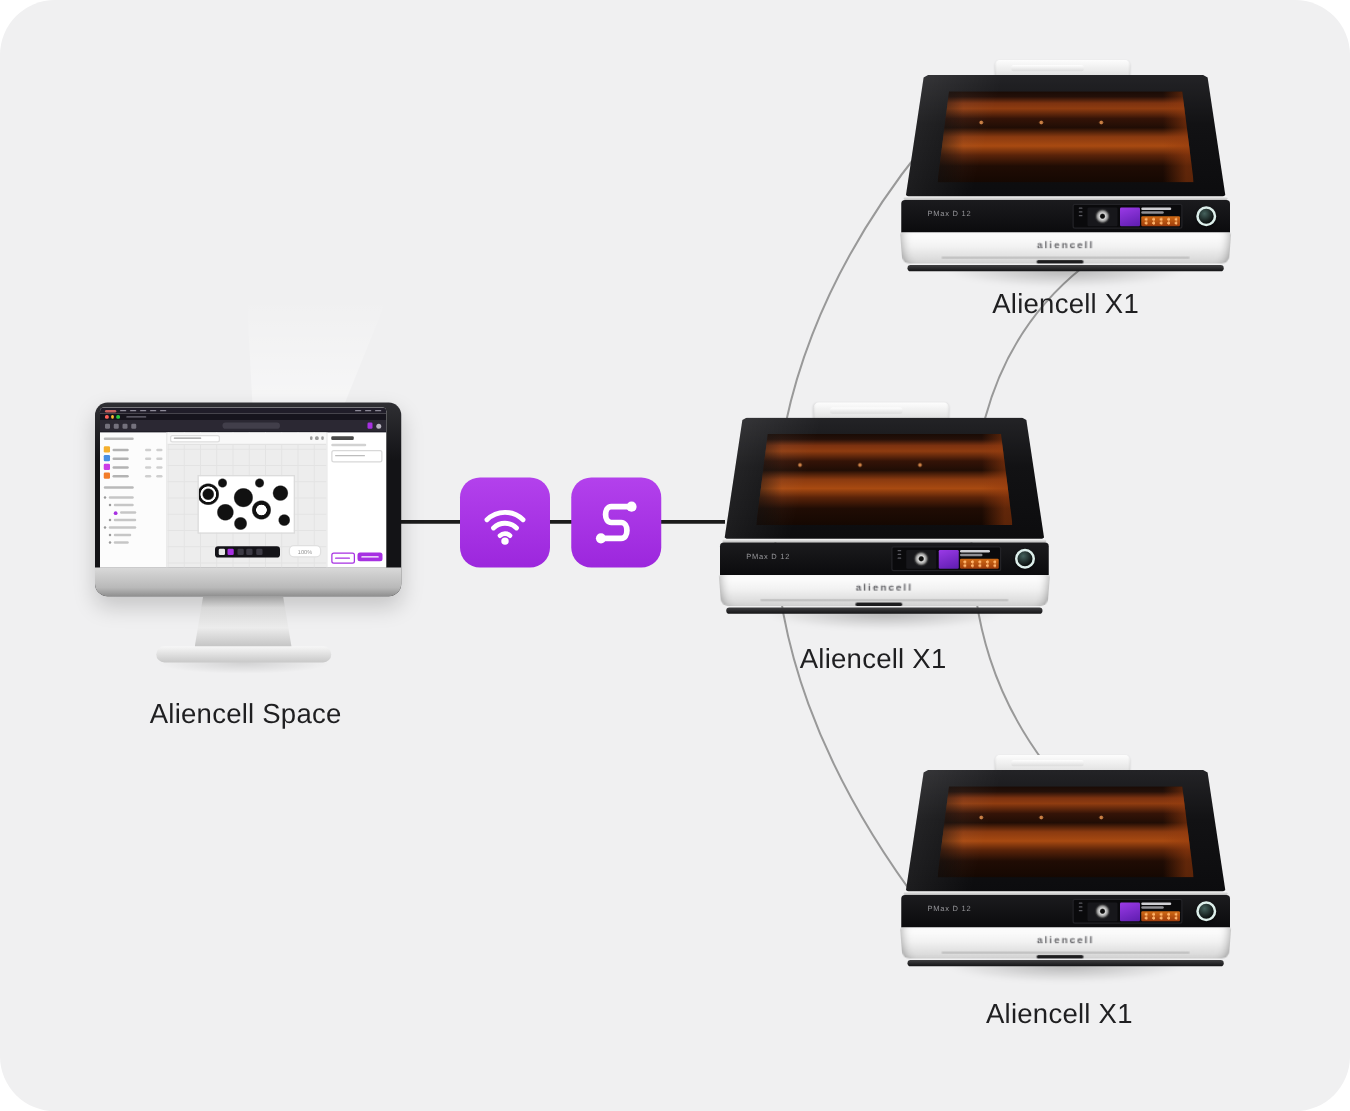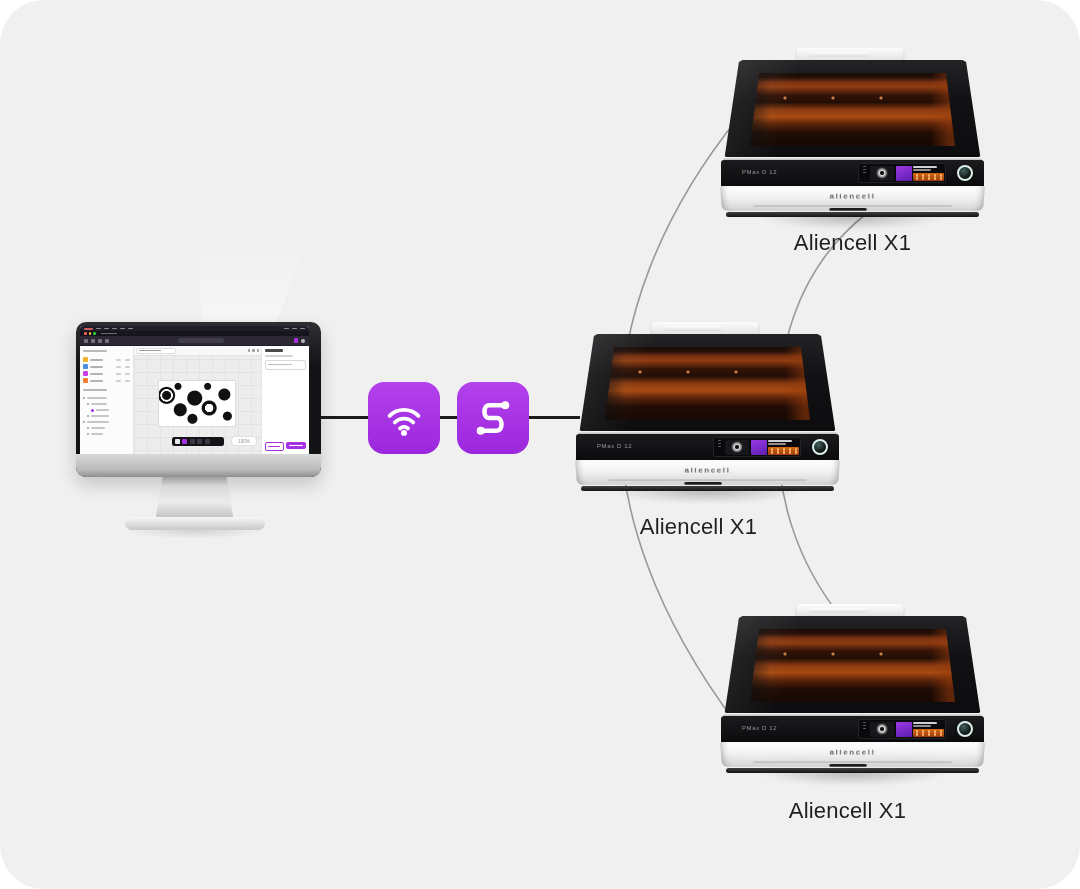--- a/index.html
+++ b/index.html
@@ -302,20 +302,21 @@
             </div>
           </div>
         </div>
       </div>
       <div class="m-chin"></div>
     </div>
     <div class="m-neck"></div>
     <div class="m-base"></div>
     <div class="m-shadow"></div>
   </div>
+  <div class="label" style="left:64px;top:558px;">Aliencell Space</div>
 
   <div class="printer" style="left:720px;top:56px;">
     <div class="p-shadow"></div>
     <div class="p-acc"></div>
     <div class="p-lid">
       <div class="p-window">
           <div class="p-dotsrow"></div>
         </div>
     </div>
     <div class="p-rim"></div>

